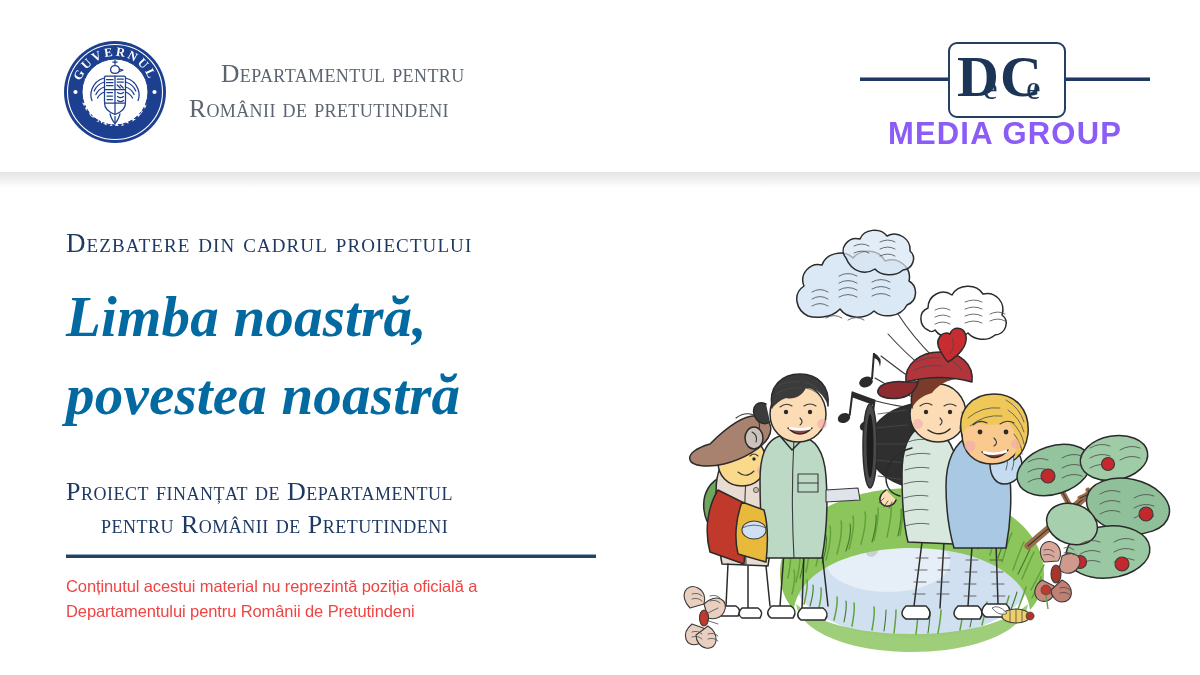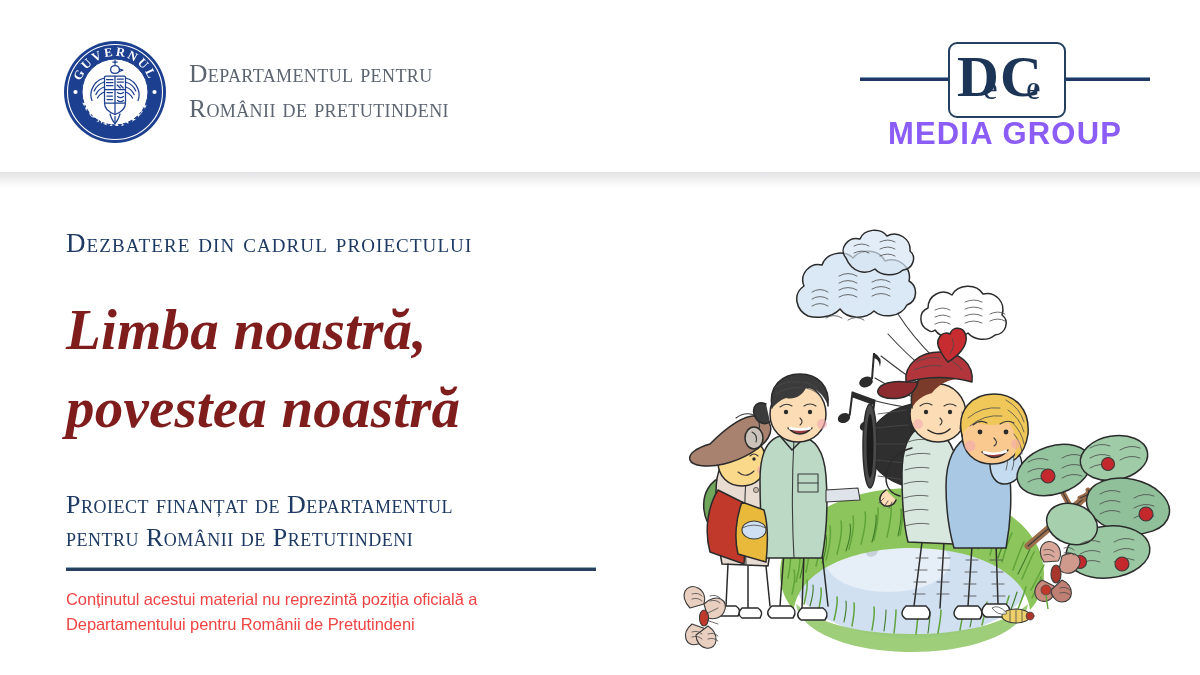--- a/index.html
+++ b/index.html
@@ -131,22 +131,22 @@
   }
   .eyebrow {
     color: #1e3a63;
     font-family: "Liberation Serif", serif;
     font-size: 27px;
     letter-spacing: 1.1px;
     line-height: 1;
     white-space: nowrap;
   }
   .headline {
-    margin-top: 34px;
-    color: #7f1d1d;
+    margin-top: 21px;
+    color: #0369a1;
     font-family: "Liberation Serif", serif;
     font-style: italic;
     font-weight: 700;
     font-size: 57px;
     line-height: 1.36;
     letter-spacing: 0.2px;
   }
   .headline .ln { display: block; }
 
   .funded {
@@ -236,21 +236,21 @@
             <path d="M62.5 38 c6 1.5 10.5 5.5 12.5 11 c1.5 4 1.5 8 0 11.5"></path>
             <path d="M62.5 42 c5 1.5 8.5 4.5 10.3 9 M62.5 47 c4 1.2 7 3.8 8.6 7.6 M62.5 52 c3 1 5.5 3 7 6"></path>
 
             <path d="M47 74 c1.5 5 3 7.5 5 9.5 c2 -2 3.5 -4.5 5 -9.5"></path>
             <path d="M52 76.5 l0 6.5"></path>
           </g>
         </svg>
       </div>
 
       <div class="gov-text">
-        <span class="ln sc-big" style="font-variant: small-caps;">Departamentul pentru</span>
+        <span class="ln sc-big" style="font-variant: small-caps; margin-left: 32px;">Departamentul pentru</span>
         <span class="ln sc-big" style="font-variant: small-caps;">Românii de pretutindeni</span>
       </div>
     </div>
 
     <div class="dc-block">
       <div class="dc-rule left"></div>
       <div class="dc-rule right"></div>
       <div class="dc-box">
         <div class="dc-mark">
           <span class="gl dc-D">D</span>
@@ -271,21 +271,21 @@
 
       <div class="eyebrow" style="font-variant: small-caps;">Dezbatere din cadrul proiectului</div>
 
       <div class="headline">
         <span class="ln">Limba noastră,</span>
         <span class="ln">povestea noastră</span>
       </div>
 
       <div class="funded">
         <span class="ln" style="font-variant: small-caps;">Proiect finanțat de Departamentul</span>
-        <span class="ln" style="font-variant: small-caps;">pentru Românii de Pretutindeni</span>
+        <span class="ln" style="font-variant: small-caps; margin-left: 35px;">pentru Românii de Pretutindeni</span>
       </div>
 
       <div class="divider"></div>
 
       <div class="disclaimer">
         <span class="ln">Conținutul acestui material nu reprezintă poziția oficială a</span>
         <span class="ln">Departamentului pentru Românii de Pretutindeni</span>
       </div>
     </div>
 

